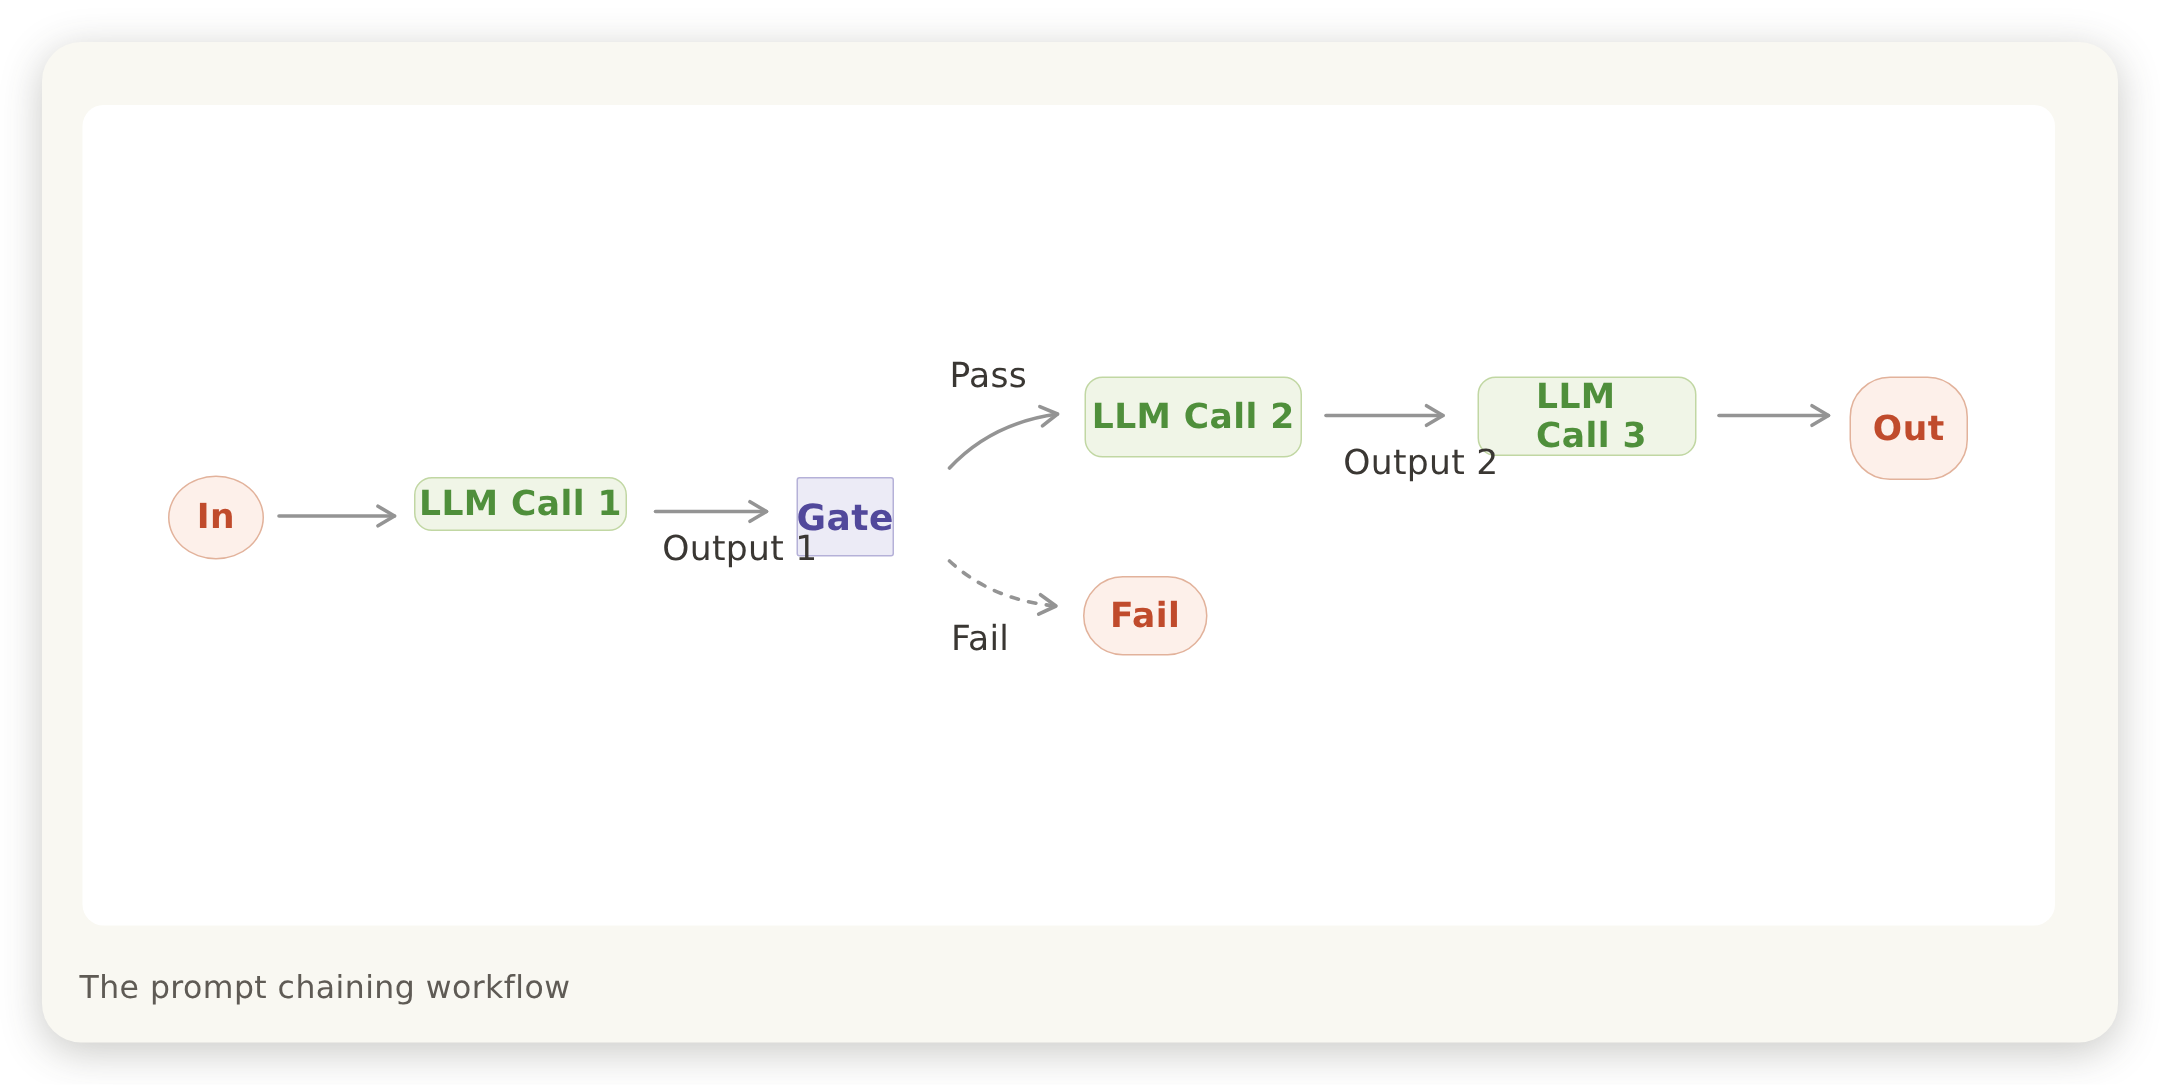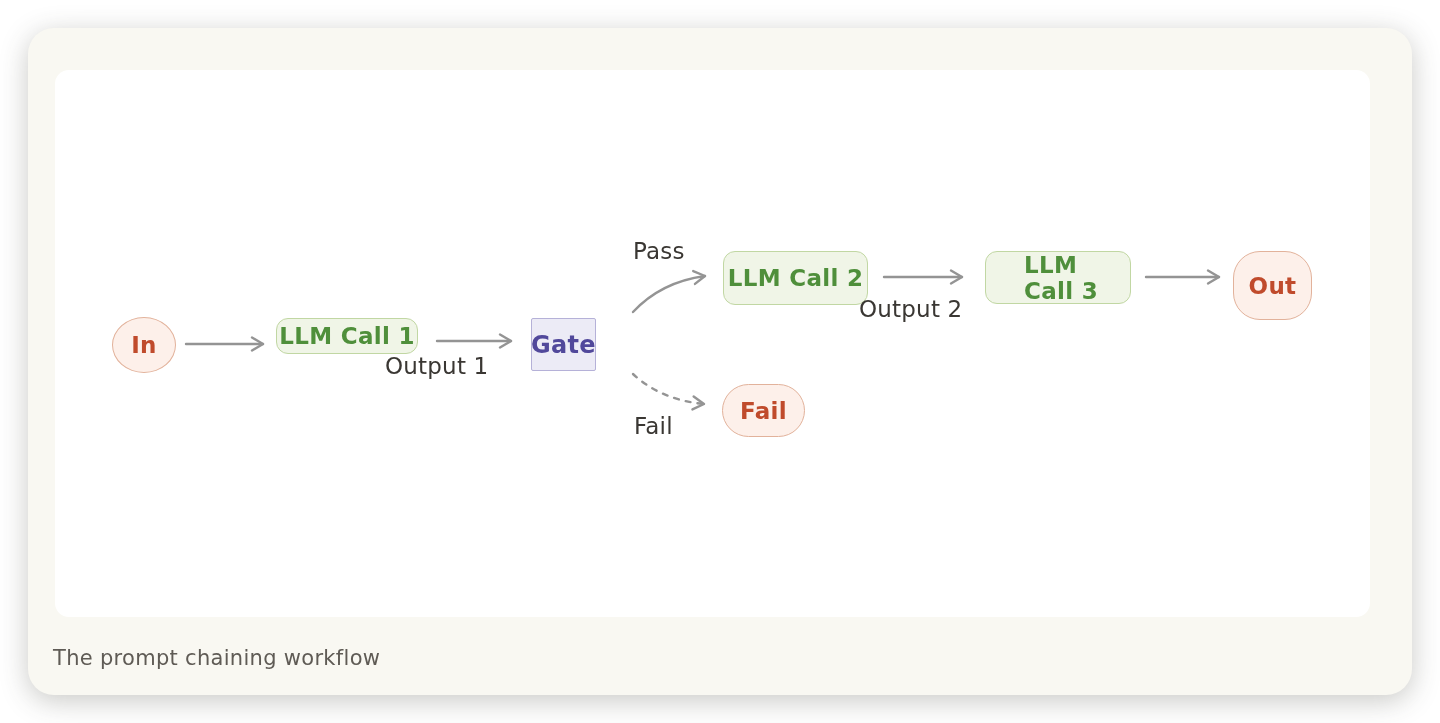--- a/index.html
+++ b/index.html
@@ -97,21 +97,21 @@
   }
   .edge-label {
     position: absolute;
     font-size: 23px;
     color: var(--label-text);
     letter-spacing: 0.2px;
     white-space: nowrap;
   }
   .edge-label.centered {
     width: 140px;
-    text-align: left;
+    text-align: right;
   }
   .caption {
     position: absolute;
     left: 25px; top: 594px;
     font-size: 21px;
     color: var(--caption-text);
     letter-spacing: 0.3px;
     margin-top: 24px;
   }
   .watermark {
@@ -152,21 +152,21 @@
     <div class="node rect-purple" style="left:476px; top:248px; width:65px; height:53px; font-size:24px;">Gate</div>
 
     <div class="node rect-green" style="left:668px; top:181px; width:145px; height:54px;">LLM Call 2</div>
 
     <div class="node rect-green" style="left:930px; top:181px; width:146px; height:53px;padding-left:38px;">LLM Call 3</div>
 
     <div class="node pill" style="left:1178px; top:181px; width:79px; height:69px;">Out</div>
 
     <div class="node pill" style="left:667px; top:314px; width:83px; height:53px;">Fail</div>
 
-    <div class="edge-label centered" style="left:330px; top:283px;">Output 1</div>
+    <div class="edge-label centered" style="left:350px; top:283px;">Output 1</div>
 
     <div class="edge-label" style="left:578px; top:168px;">Pass</div>
 
     <div class="edge-label centered" style="left:804px; top:226px;">Output 2</div>
 
     <div class="edge-label" style="left:579px; top:343px;">Fail</div>
 
   </div>
 
   <div class="caption">The prompt chaining workflow</div>

